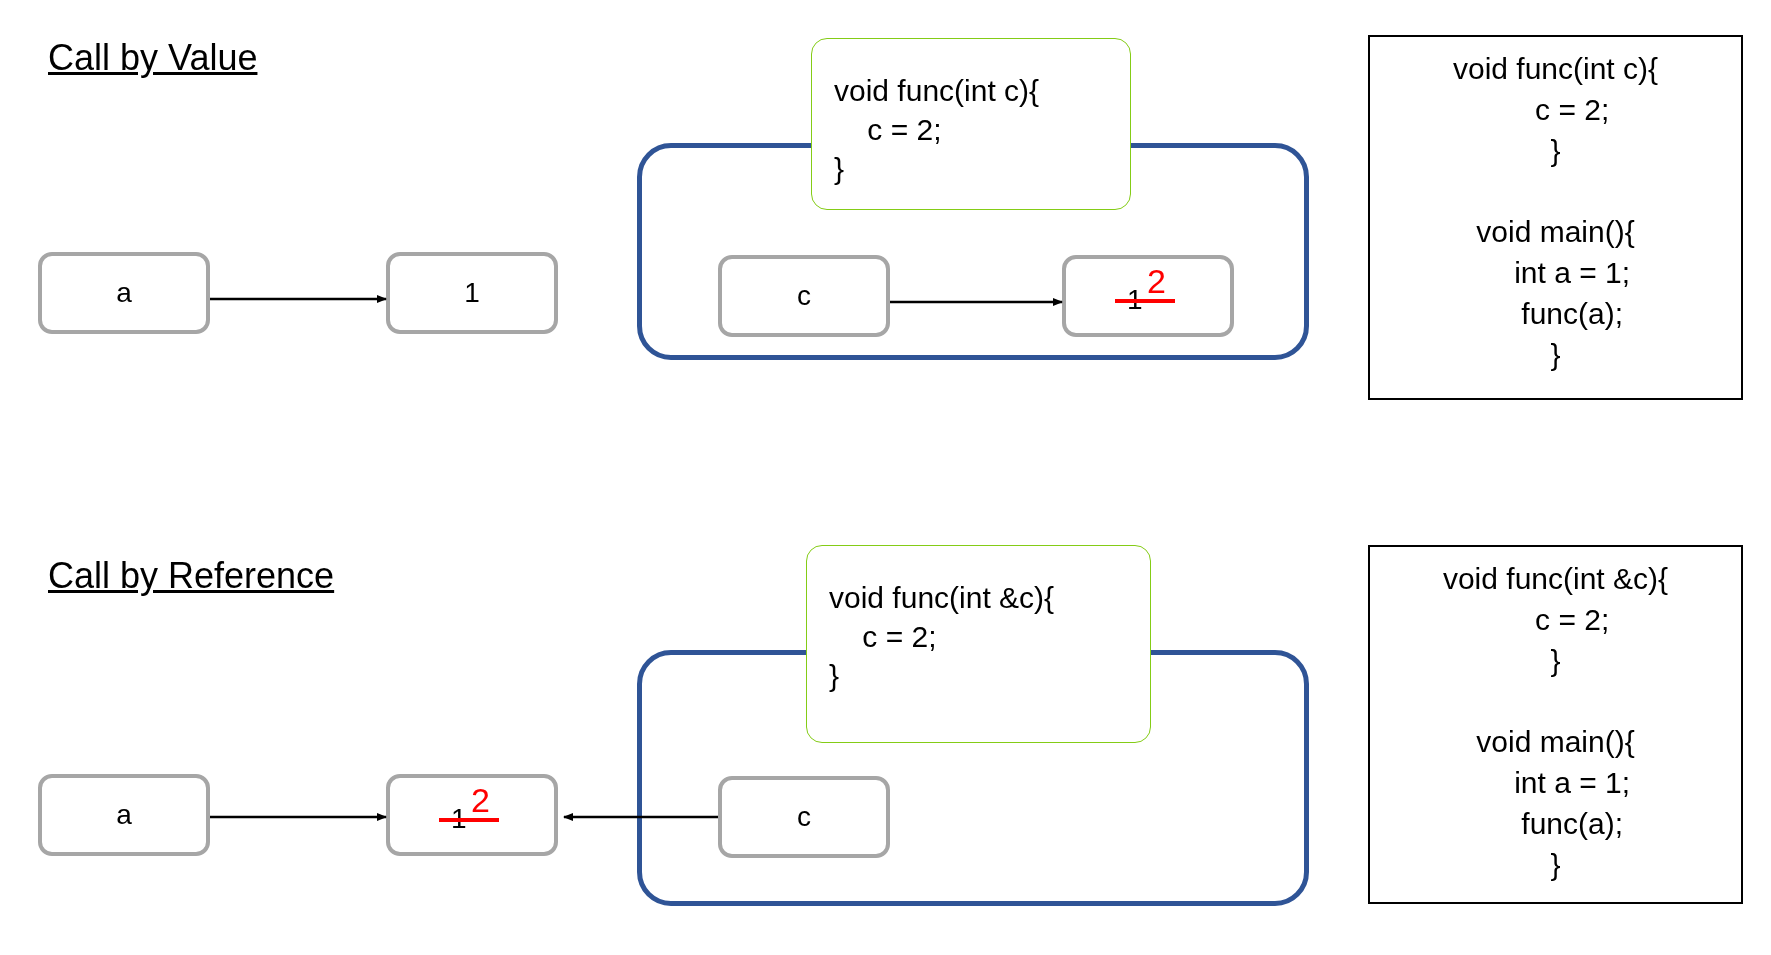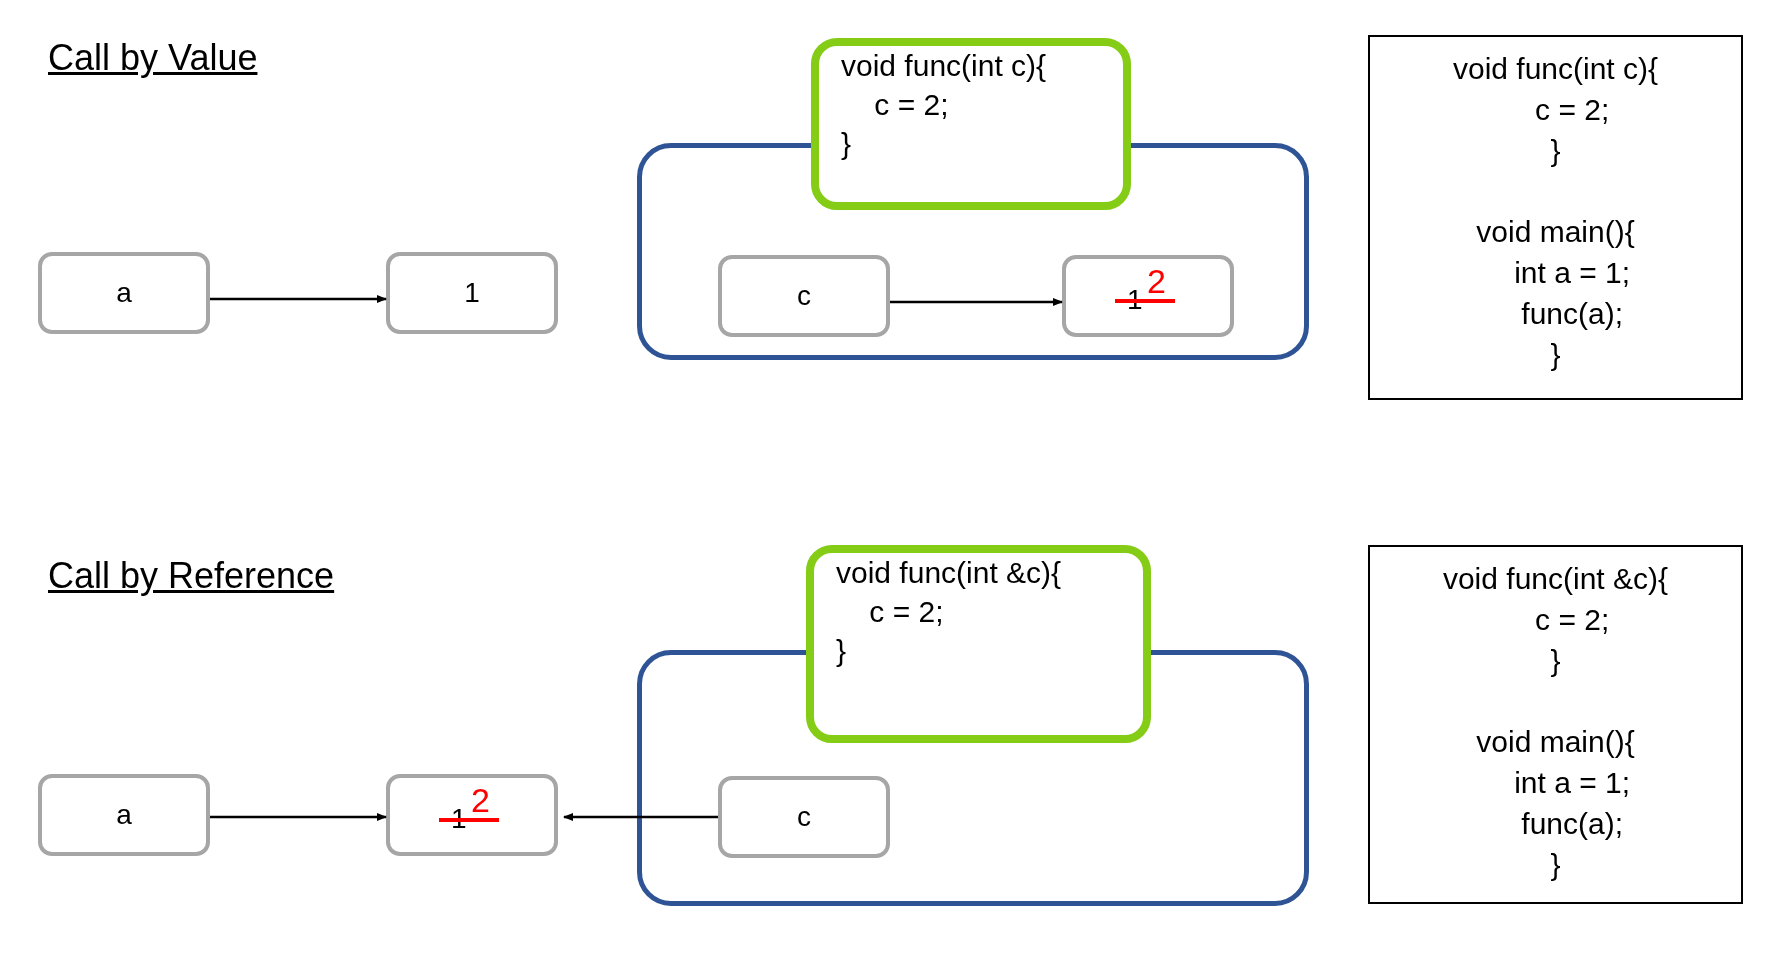--- a/index.html
+++ b/index.html
@@ -82,24 +82,24 @@
     box-sizing: border-box;
     border: 5px solid #2f5496;
     border-radius: 34px;
     background: transparent;
   }
 
   
   .func-box {
     position: absolute;
     box-sizing: border-box;
-    border: 8px solid #84cc16;
-    border-radius: 26px;
-    background: #ffffff;
-    padding: 0 22px 10px 22px;
+    border: 1px solid #84cc16;
+    border-radius: 16px;
+    background: #ffffff;
+    padding: 32px 22px 10px 22px;
     font-size: 30px;
     line-height: 1.30;
     white-space: pre;
     color: #000000;
     z-index: 5;
   }
 
   
   .code-box {
     position: absolute;

